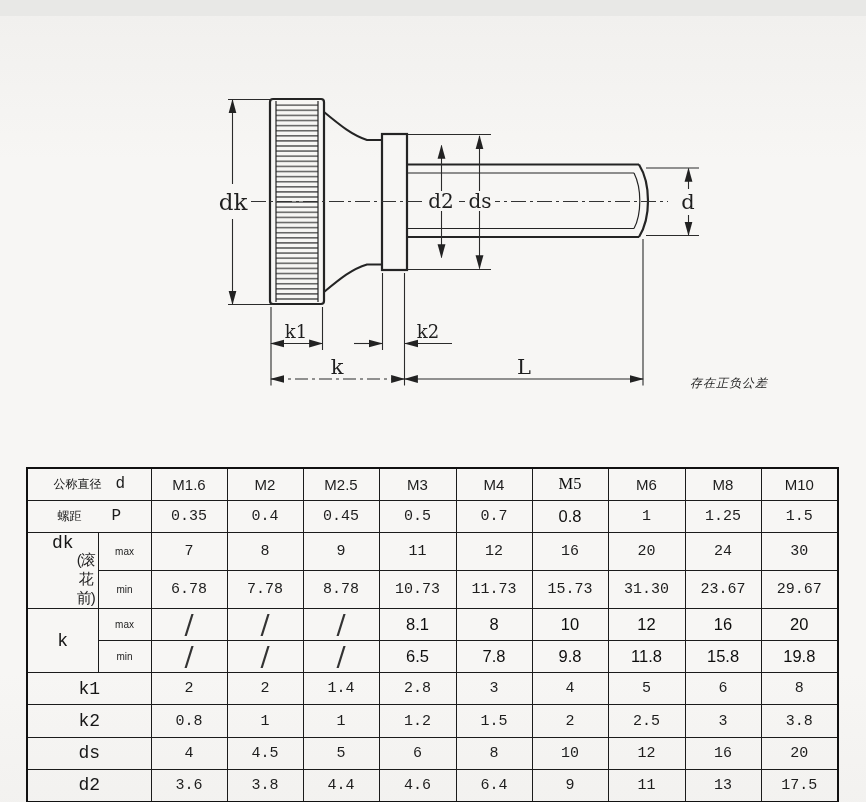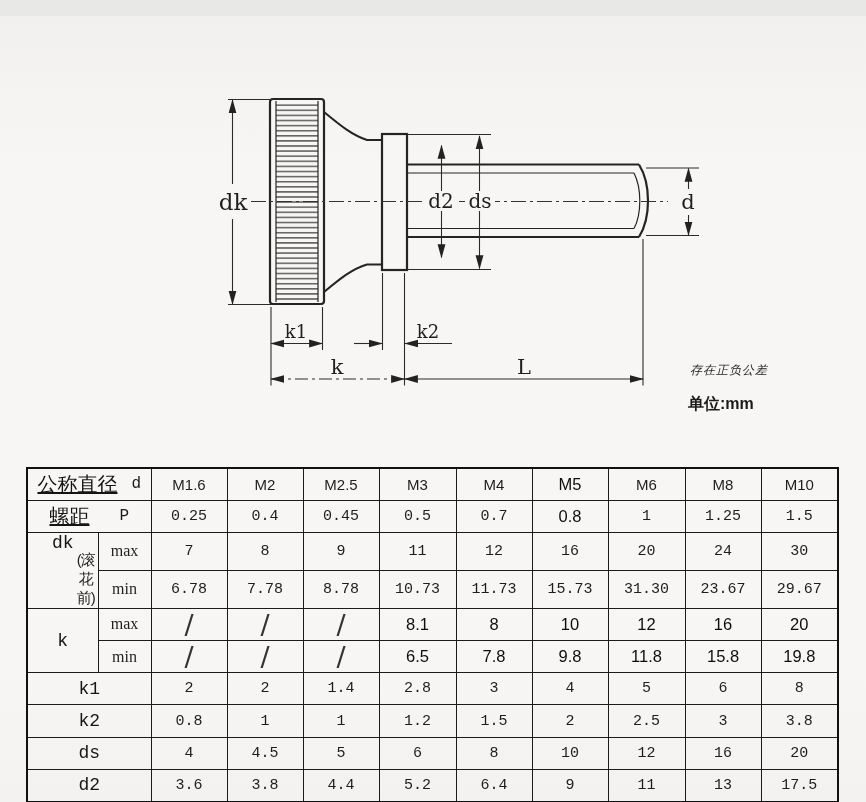--- a/index.html
+++ b/index.html
@@ -6,21 +6,21 @@
   .stage{
     position:relative;width:866px;height:802px;margin:16px auto;
     background:linear-gradient(180deg,#f1f0ee 0%,#f7f6f4 18%,#f7f6f4 82%,#f2f1ef 100%);
     overflow:hidden;
     font-family:"Liberation Sans",sans-serif;
     color:#1c1c1c;
   }
   svg text{fill:#1f1f1f;}
   .dimlabel{font-family:"DejaVu Serif","Liberation Serif",serif;}
   .note-tol{
-    position:absolute;left:690px;top:346px;width:150px;
+    position:absolute;left:690px;top:359px;width:150px;
     font-size:12px;font-style:italic;letter-spacing:1px;color:#222;
     font-family:"Liberation Serif",serif;
   }
   .note-unit{
     position:absolute;left:688px;top:378px;width:150px;
     font-size:16px;font-weight:600;color:#1a1a1a;
     font-family:"Liberation Sans",sans-serif;
   }
   table.spec{
     position:absolute;left:26px;top:451px;
@@ -32,28 +32,28 @@
     border:1.6px solid #1b1b1b;
     text-align:center;vertical-align:middle;
     padding:0;overflow:hidden;
     font-weight:normal;
   }
   table.spec{border:2.4px solid #111;}
   table.spec tr{height:32.2px;}
   .val{font-family:"Liberation Mono",monospace;font-size:15px;color:#1d1d1d;}
   .valb{font-family:"Liberation Sans",sans-serif;font-size:16.5px;font-weight:700;color:#0d0d0d;}
   .sizehdr{font-family:Liberation Sans, sans-serif;font-size:15px;color:#1d1d1d;}
-  .sizehdrb{font-family:Liberation Sans, sans-serif;font-size:16.5px;font-weight:700;color:#0d0d0d;}
+  .sizehdrb{font-family:Liberation Serif, serif;font-size:16.5px;font-weight:700;color:#0d0d0d;}
   .slash{font-family:"DejaVu Sans",sans-serif;font-size:27px;font-weight:300;color:#333;}
-  .cnlabel{font-size:20px;color:#141414;text-decoration:underline;}
+  .cnlabel{font-size:12px;color:#141414;}
   .rowhead-flex{display:flex;align-items:center;justify-content:center;gap:14px;}
   .rowhead-flex .sym{font-family:"Liberation Mono",monospace;font-size:16px;}
   .lbl-mono{font-family:"Liberation Mono",monospace;font-size:18px;color:#161616;}
   .lbl-note{font-size:15px;color:#222;display:block;margin-top:-2px;letter-spacing:-1px;padding-left:46px;}
-  .maxmin{font-family:Liberation Serif, serif;font-size:16px;color:#1d1d1d;}
+  .maxmin{font-family:Liberation Sans, sans-serif;font-size:10px;color:#1d1d1d;}
 </style>
 </head>
 <body>
 
 <div class="stage">
 
   <svg width="866" height="450" viewBox="0 0 866 450" style="position:absolute;left:0;top:0;">
     <defs>
       <marker id="ar" viewBox="0 0 12 8" refX="11.2" refY="4" markerWidth="13" markerHeight="9" orient="auto-start-reverse">
         <path d="M0,0.7 L12,4 L0,7.3 Z" fill="#222"></path>
@@ -133,21 +133,20 @@
       <line x1="404.5" y1="334" x2="404.5" y2="369.5"></line>
       <line x1="643" y1="223" x2="643" y2="369.5"></line>
       <line x1="271" y1="363" x2="404.5" y2="363" stroke-dasharray="13 4 3 4" marker-start="url(#ar)" marker-end="url(#ar)"></line>
       <line x1="404.5" y1="363" x2="643" y2="363" marker-start="url(#ar)" marker-end="url(#ar)"></line>
     </g>
     <text class="dimlabel" x="337" y="358" font-size="21" text-anchor="middle">k</text>
     <text class="dimlabel" x="524" y="358" font-size="21" text-anchor="middle">L</text>
   </svg>
 
   <div class="note-tol">存在正负公差</div>
-  <div class="note-unit">单位:mm</div>
 
   <table class="spec">
     <colgroup>
       <col style="width:71px">
         <col style="width:53px">
       <col style="width:76px">
         <col style="width:76px">
         <col style="width:76px">
       <col style="width:77px">
         <col style="width:76px">
@@ -174,21 +173,21 @@
           <td class="sizehdr">M8</td>
           <td class="sizehdr">M10</td>
         </tr>
         <tr>
           <th colspan="2">
             <span class="rowhead-flex" style="gap:30px">
               <span class="cnlabel">螺距</span>
               <span class="sym">P</span>
             </span>
           </th>
-          <td class="val">0.25</td>
+          <td class="val">0.35</td>
           <td class="val">0.4</td>
           <td class="val">0.45</td>
           <td class="val">0.5</td>
           <td class="val">0.7</td>
           <td class="valb">0.8</td>
           <td class="val">1</td>
           <td class="val">1.25</td>
           <td class="val">1.5</td>
         </tr>
         <tr>
@@ -275,21 +274,21 @@
           <td class="val">10</td>
           <td class="val">12</td>
           <td class="val">16</td>
           <td class="val">20</td>
         </tr>
         <tr>
           <th colspan="2"><span class="lbl-mono">d2</span></th>
           <td class="val">3.6</td>
           <td class="val">3.8</td>
           <td class="val">4.4</td>
-          <td class="val">5.2</td>
+          <td class="val">4.6</td>
           <td class="val">6.4</td>
           <td class="val">9</td>
           <td class="val">11</td>
           <td class="val">13</td>
           <td class="val">17.5</td>
         </tr>
       </tbody>
   </table>
 </div>
 

